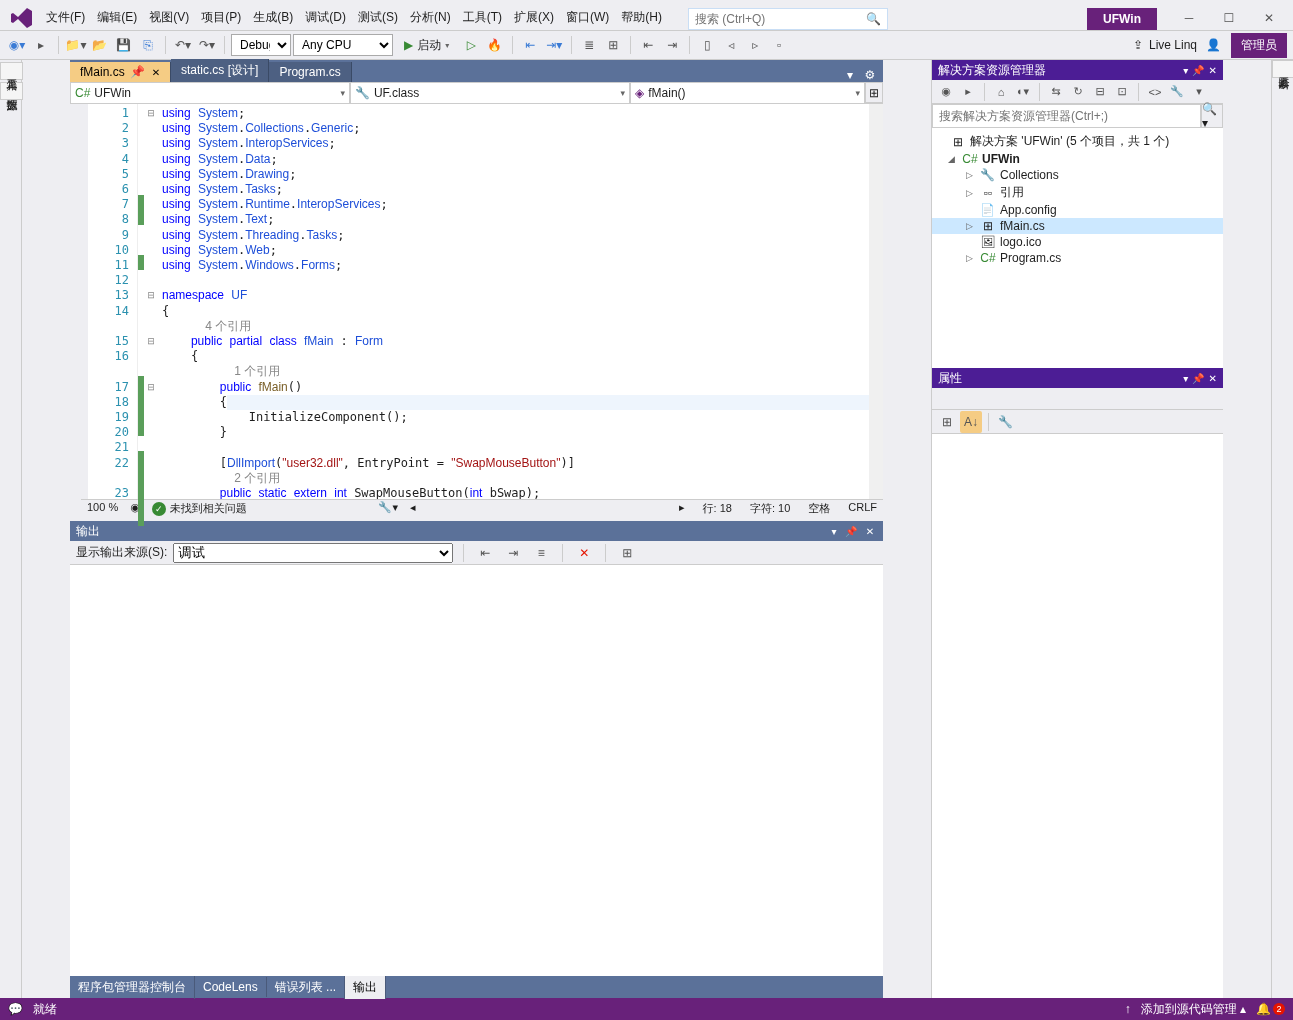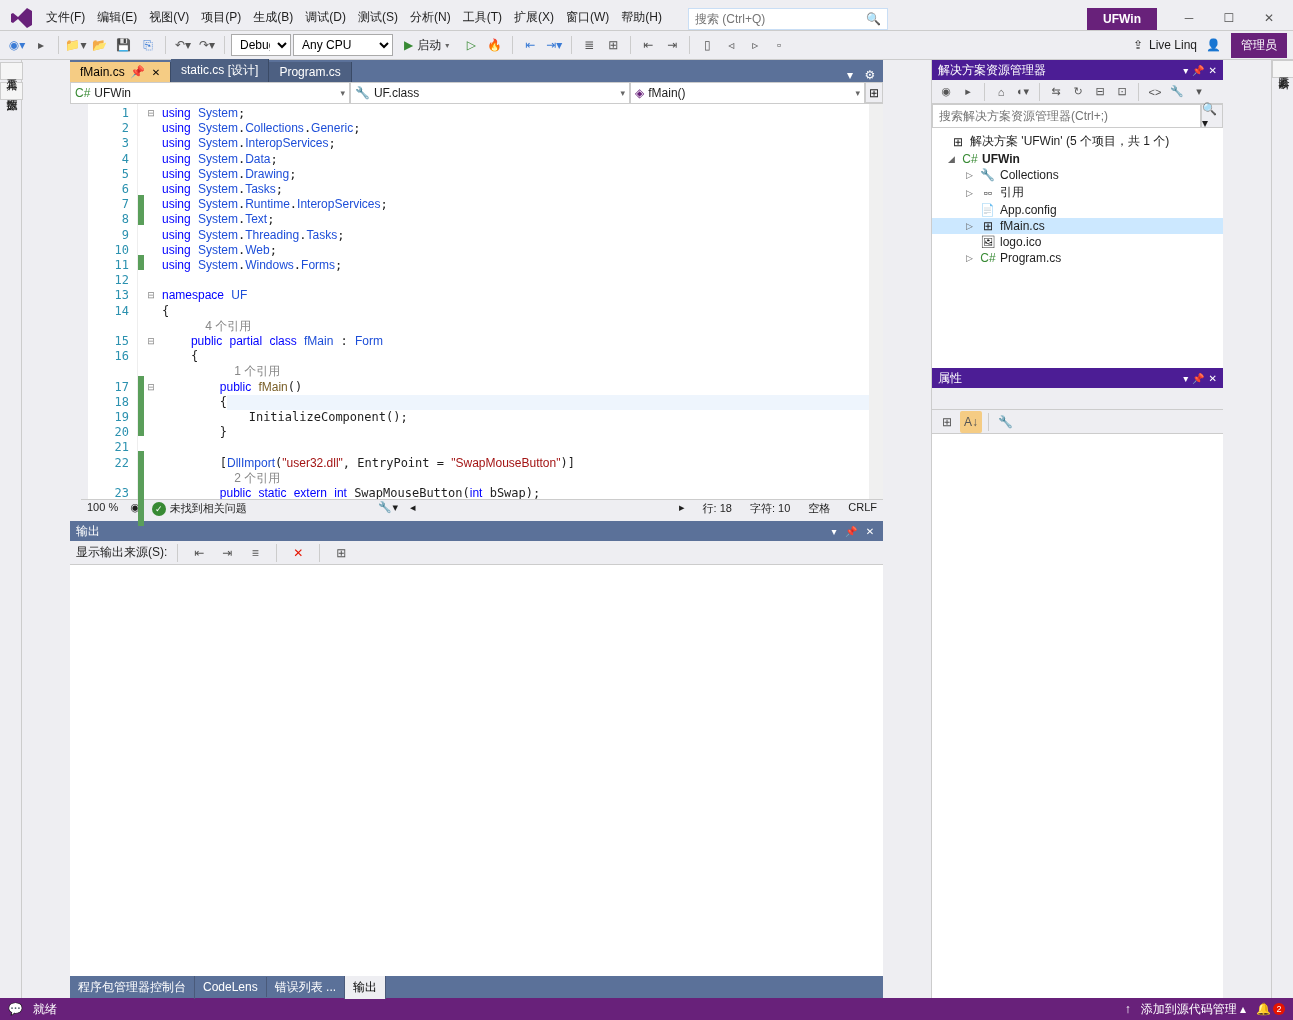--- a/index.html
+++ b/index.html
@@ -286,20 +286,21 @@
       <div class="panel-header">
         <span>输出</span>
         <div class="tools">
           <span>▾</span>
           <span>📌</span>
           <span>✕</span>
         </div>
       </div>
       <div class="output-toolbar">
         <span>显示输出来源(S):</span>
+        <select><option>调试</option></select>
         <span class="tb-sep"></span>
         <span class="tb-btn">⇤</span>
         <span class="tb-btn">⇥</span>
         <span class="tb-btn">≡</span>
         <span class="tb-sep"></span>
         <span class="tb-btn" style="color:#e51400">✕</span>
         <span class="tb-sep"></span>
         <span class="tb-btn">⊞</span>
       </div>
       <div class="output-body"></div>

